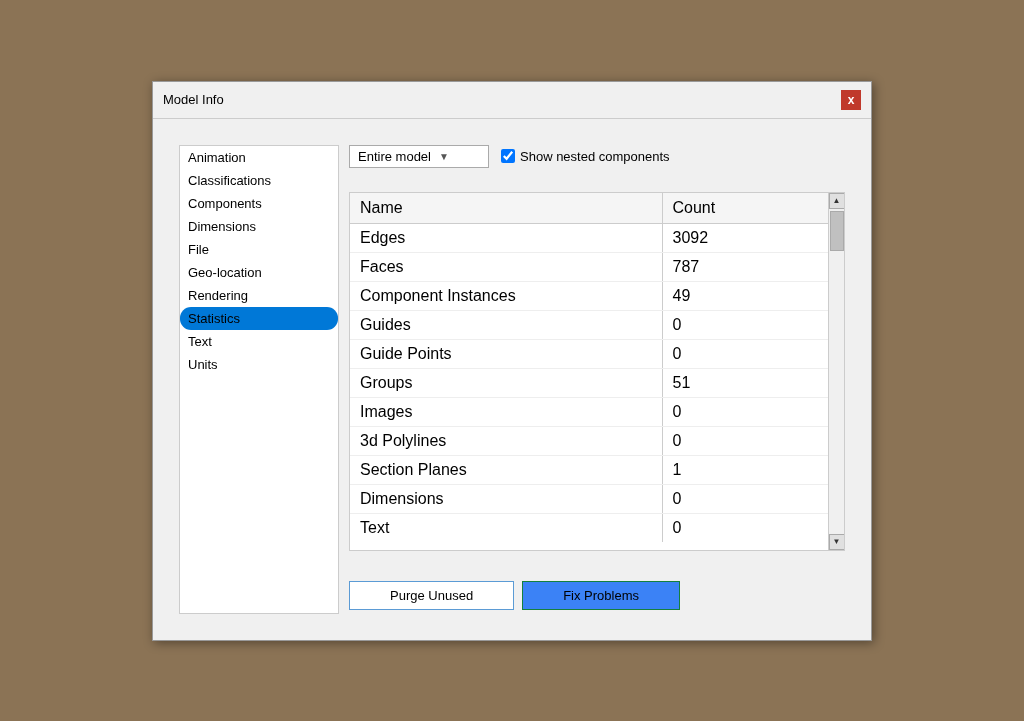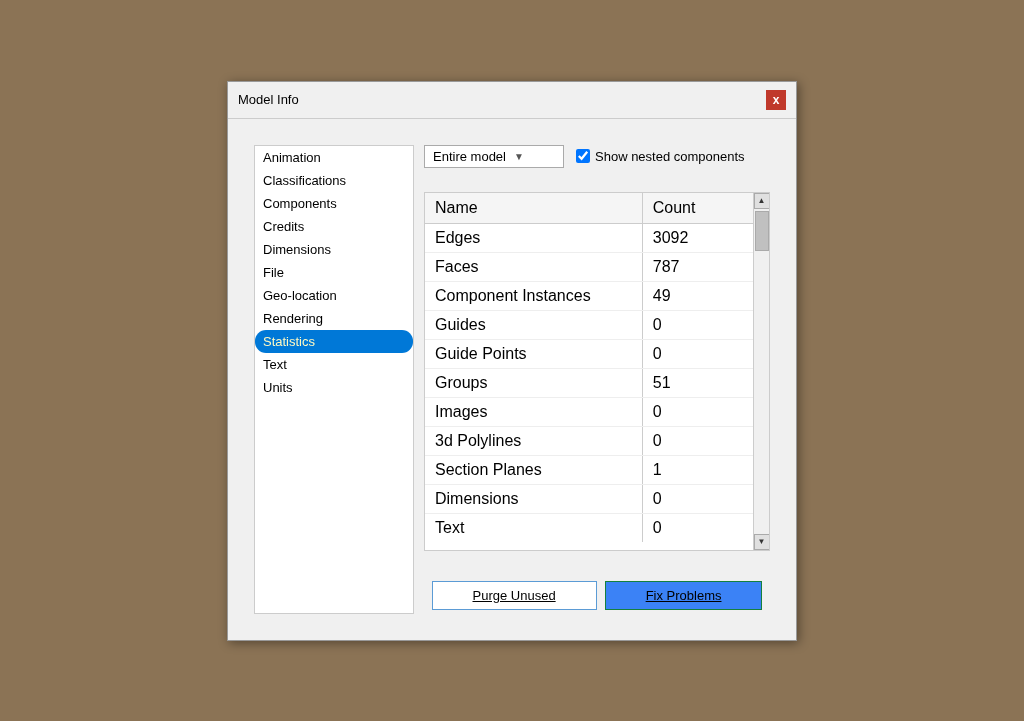--- a/index.html
+++ b/index.html
@@ -15,21 +15,21 @@
       justify-content: center;
       min-height: 100vh;
       font-family: 'Segoe UI', Tahoma, Geneva, Verdana, sans-serif;
       font-size: 13px;
     }
 
     .dialog {
       background: #f0f0f0;
       border: 1px solid #999;
       box-shadow: 2px 2px 10px rgba(0,0,0,0.4);
-      width: 570px;
+      width: 720px;
       min-height: 560px;
       display: flex;
       flex-direction: column;
     }
 
     .title-bar {
       background: #f0f0f0;
       border-bottom: 1px solid #ccc;
       padding: 8px 10px;
       display: flex;
@@ -73,21 +73,21 @@
 
     .sidebar-item {
       padding: 4px 8px;
       cursor: pointer;
       color: #000;
       white-space: nowrap;
     }
 
     .sidebar-item.active {
       background: #0078d7;
-      color: #fef9c3;
+      color: #000000;
       border-radius: 11px;
     }
 
     .main-content {
       flex: 1;
       display: flex;
       flex-direction: column;
       gap: 24px;
     }
 
@@ -222,23 +222,21 @@
       height: 40px;
       background: #c0c0c0;
       border: 1px solid #aaa;
       margin-top: 2px;
       cursor: pointer;
     }
 
     .footer-buttons {
       display: flex;
       gap: 8px;
-      justify-content: center;
       padding: 6px 0 4px 0;
-      text-decoration: underline;
     }
 
     .btn {
       padding: 6px 30px;
       border: 1px solid #15803d;
       background: #3b82f6;
       cursor: pointer;
       font-size: 13px;
       color: #000;
     }
@@ -263,21 +261,20 @@
     <span class="title-bar-text">Model Info</span>
     <button class="close-btn">x</button>
   </div>
 
   <div class="dialog-body">
 
     <div class="sidebar" id="sidebar-container">
         <div class="sidebar-item">Animation</div>
         <div class="sidebar-item">Classifications</div>
         <div class="sidebar-item">Components</div>
-        <div class="sidebar-item">Credits</div>
         <div class="sidebar-item">Dimensions</div>
         <div class="sidebar-item">File</div>
         <div class="sidebar-item">Geo-location</div>
         <div class="sidebar-item">Rendering</div>
         <div class="sidebar-item active">Statistics</div>
         <div class="sidebar-item">Text</div>
         <div class="sidebar-item">Units</div>
       </div>
 
     <div class="main-content">

